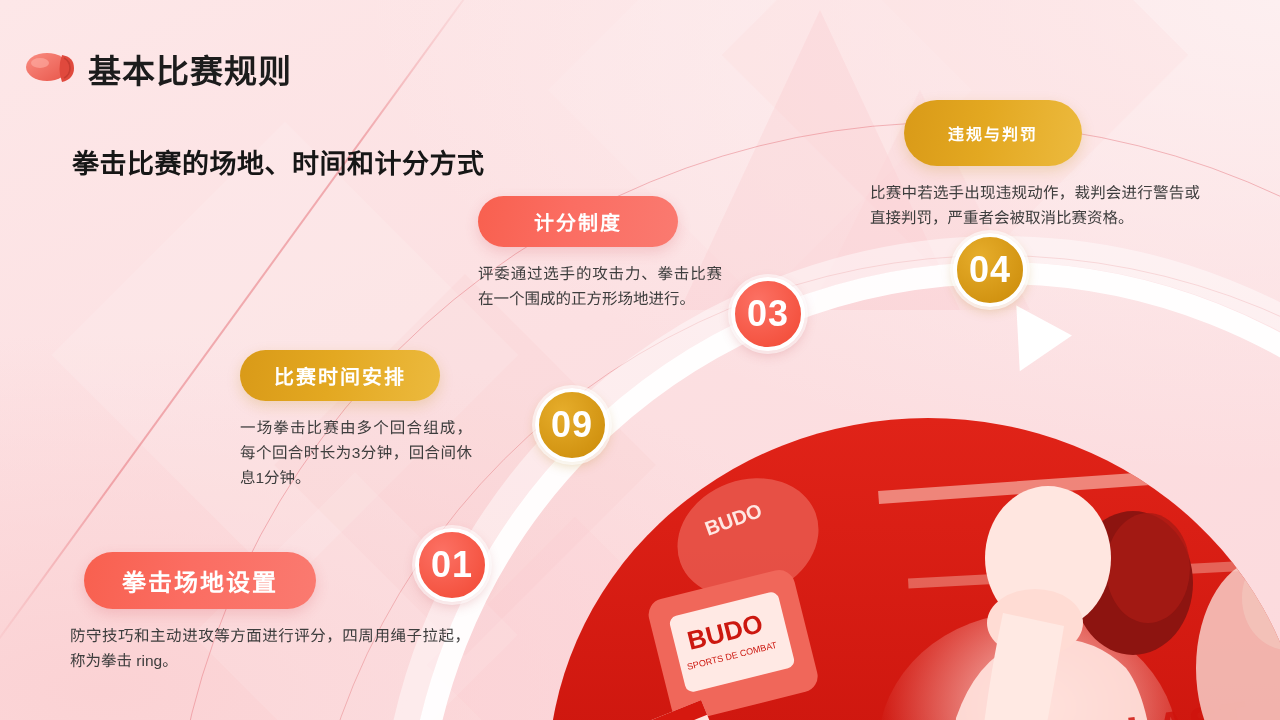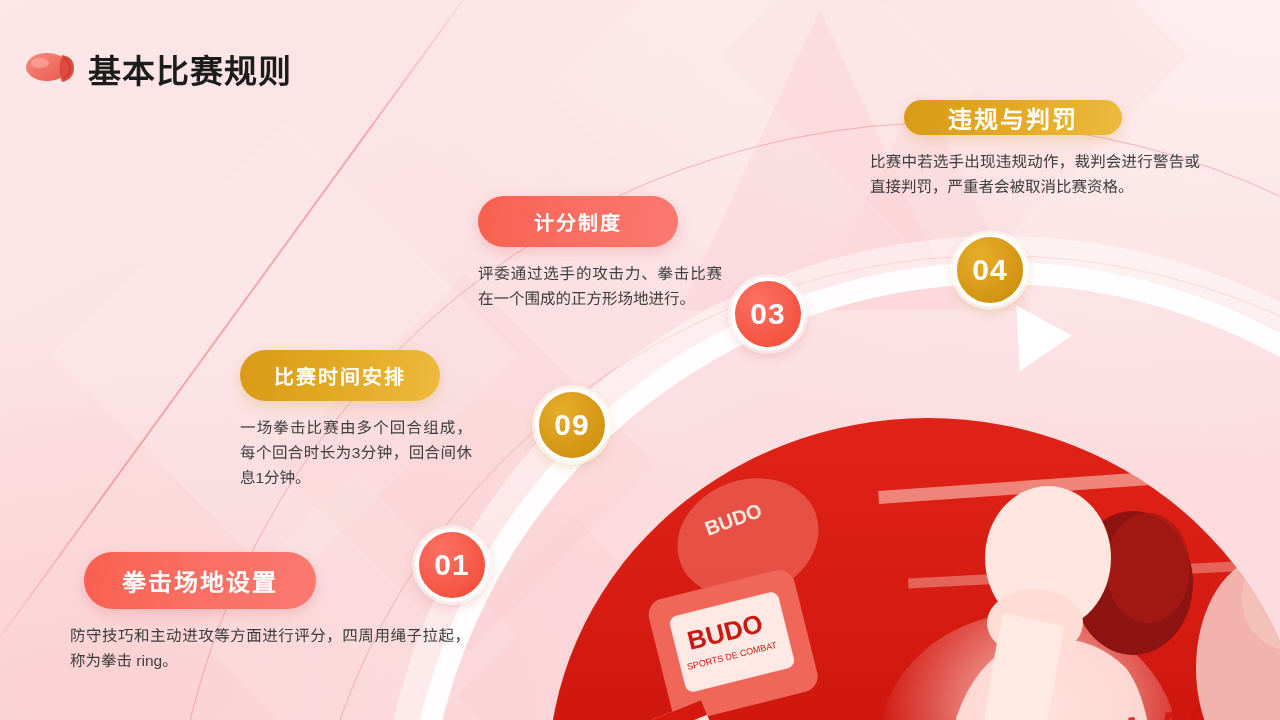--- a/index.html
+++ b/index.html
@@ -80,21 +80,21 @@
   .pill.red{background:linear-gradient(100deg,#f8604f 0%,#fb6d62 45%,#fa7a70 100%);}
   .pill.gold{background:linear-gradient(100deg,#d99a18 0%,#e3a821 45%,#ecba3e 100%);
              box-shadow:0 5px 14px rgba(190,140,20,.22);}
   .desc{
     color:#3d3d3d;line-height:1.62;font-size:15.5px;
     text-align:justify;
   }
 
   .badge{
     position:absolute;border-radius:50%;
-    color:#fff;font-weight:bold;font-size:30px;
+    color:#fff;font-weight:bold;font-size:36px;
     display:flex;align-items:center;justify-content:center;
     border:4px solid #ffffff;
     box-shadow:0 0 0 3px rgba(255,255,255,.55), 0 4px 12px rgba(190,70,80,.25);
     letter-spacing:1px;
   }
   .badge.red{background:radial-gradient(circle at 35% 30%,#fc7164 0%,#f4523f 75%);}
   .badge.gold{background:radial-gradient(circle at 35% 30%,#e6ad2b 0%,#d0910f 80%);
               box-shadow:0 0 0 3px rgba(255,255,255,.6), 0 4px 12px rgba(180,130,20,.28);}
 
   
@@ -194,38 +194,39 @@
         </linearGradient>
       </defs>
       <ellipse cx="23" cy="19" rx="21" ry="14" fill="url(#gl)"></ellipse>
       <path d="M38 7 q12 2 12 13 q0 11 -12 14 q-5 -13 0 -27 Z" fill="#e0493d"></path>
       <path d="M40 10 q6 3 6 10 q0 7 -6 10" fill="none" stroke="#c63c31" stroke-width="1.6"></path>
       <ellipse cx="16" cy="15" rx="9" ry="5" fill="#ffb4ab" opacity=".55"></ellipse>
     </svg>
     <span id="doc-title">基本比赛规则</span>
   </div>
 
+  <div id="subtitle">拳击比赛的场地、时间和计分方式</div>
 
   <div class="block" style="left:70px;top:532px;width:412px;">
     <div class="pill red" style="font-size:24px;padding:11px 38px;margin-left:14px;margin-top:20px;">拳击场地设置</div>
     <div class="desc" style="margin-top:14px;width:400px;">防守技巧和主动进攻等方面进行评分，四周用绳子拉起，称为拳击 ring。</div>
   </div>
   <div class="badge red" style="left:415px;top:528px;width:66px;height:66px;text-align:right;">01</div>
 
   <div class="block" style="left:240px;top:350px;width:260px;">
     <div class="pill gold" style="font-size:20px;padding:11px 34px;">比赛时间安排</div>
     <div class="desc" style="margin-top:14px;width:232px;">一场拳击比赛由多个回合组成，每个回合时长为3分钟，回合间休息1分钟。</div>
   </div>
   <div class="badge gold" style="left:535px;top:388px;width:66px;height:66px;">09</div>
 
   <div class="block" style="left:478px;top:196px;width:260px;">
     <div class="pill red" style="font-size:20px;padding:11px 56px;">计分制度</div>
     <div class="desc" style="margin-top:14px;width:244px;">评委通过选手的攻击力、拳击比赛在一个围成的正方形场地进行。</div>
   </div>
   <div class="badge red" style="left:731px;top:277px;width:66px;height:66px;">03</div>
 
   <div class="block" style="left:870px;top:100px;width:340px;">
-    <div class="pill gold" style="font-size:24px;padding:0 44px;margin-left:34px;">违规与判罚</div>
+    <div class="pill gold" style="font-size:16px;padding:21px 44px;margin-left:34px;">违规与判罚</div>
     <div class="desc" style="margin-top:14px;width:330px;">比赛中若选手出现违规动作，裁判会进行警告或直接判罚，严重者会被取消比赛资格。</div>
   </div>
   <div class="badge gold" style="left:953px;top:233px;width:66px;height:66px;">04</div>
 
 </div>
 
 </body></html>

